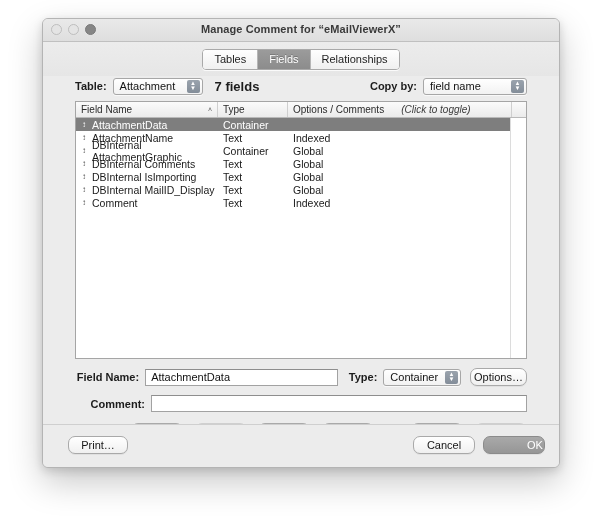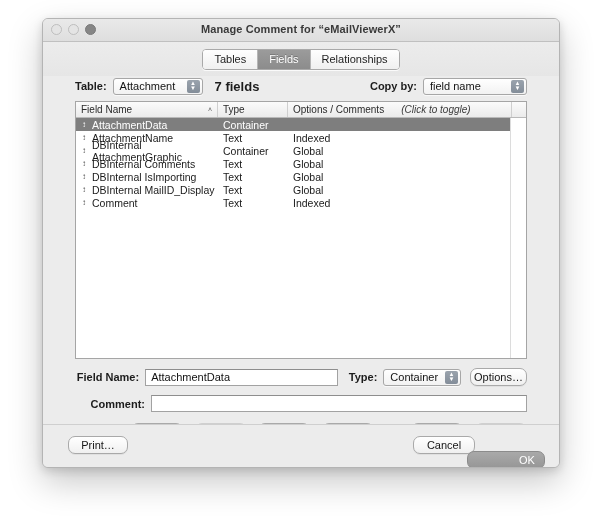--- a/index.html
+++ b/index.html
@@ -201,21 +201,21 @@
   
   .footer {
     position: absolute; left: 0; right: 0; bottom: 0;
     height: 42px;
     border-top: 1px solid #cfcfcf;
     background: #ececec;
   }
   .footer .btn { position: absolute; }
   #print-btn { left: 25px; top: 11px; width: 60px; }
   #cancel-btn { right: 84px; top: 11px; width: 62px; }
-  #ok-btn { right: 14px; top: 26px; width: 78px; padding-left: 42px; }
+  #ok-btn { right: 14px; top: 11px; width: 62px; padding-left: 42px; }
 </style>
 </head>
 <body>
 
 <div class="window">
 
   <div class="titlebar">
     <div class="lights">
       <div class="light"></div>
       <div class="light"></div>

